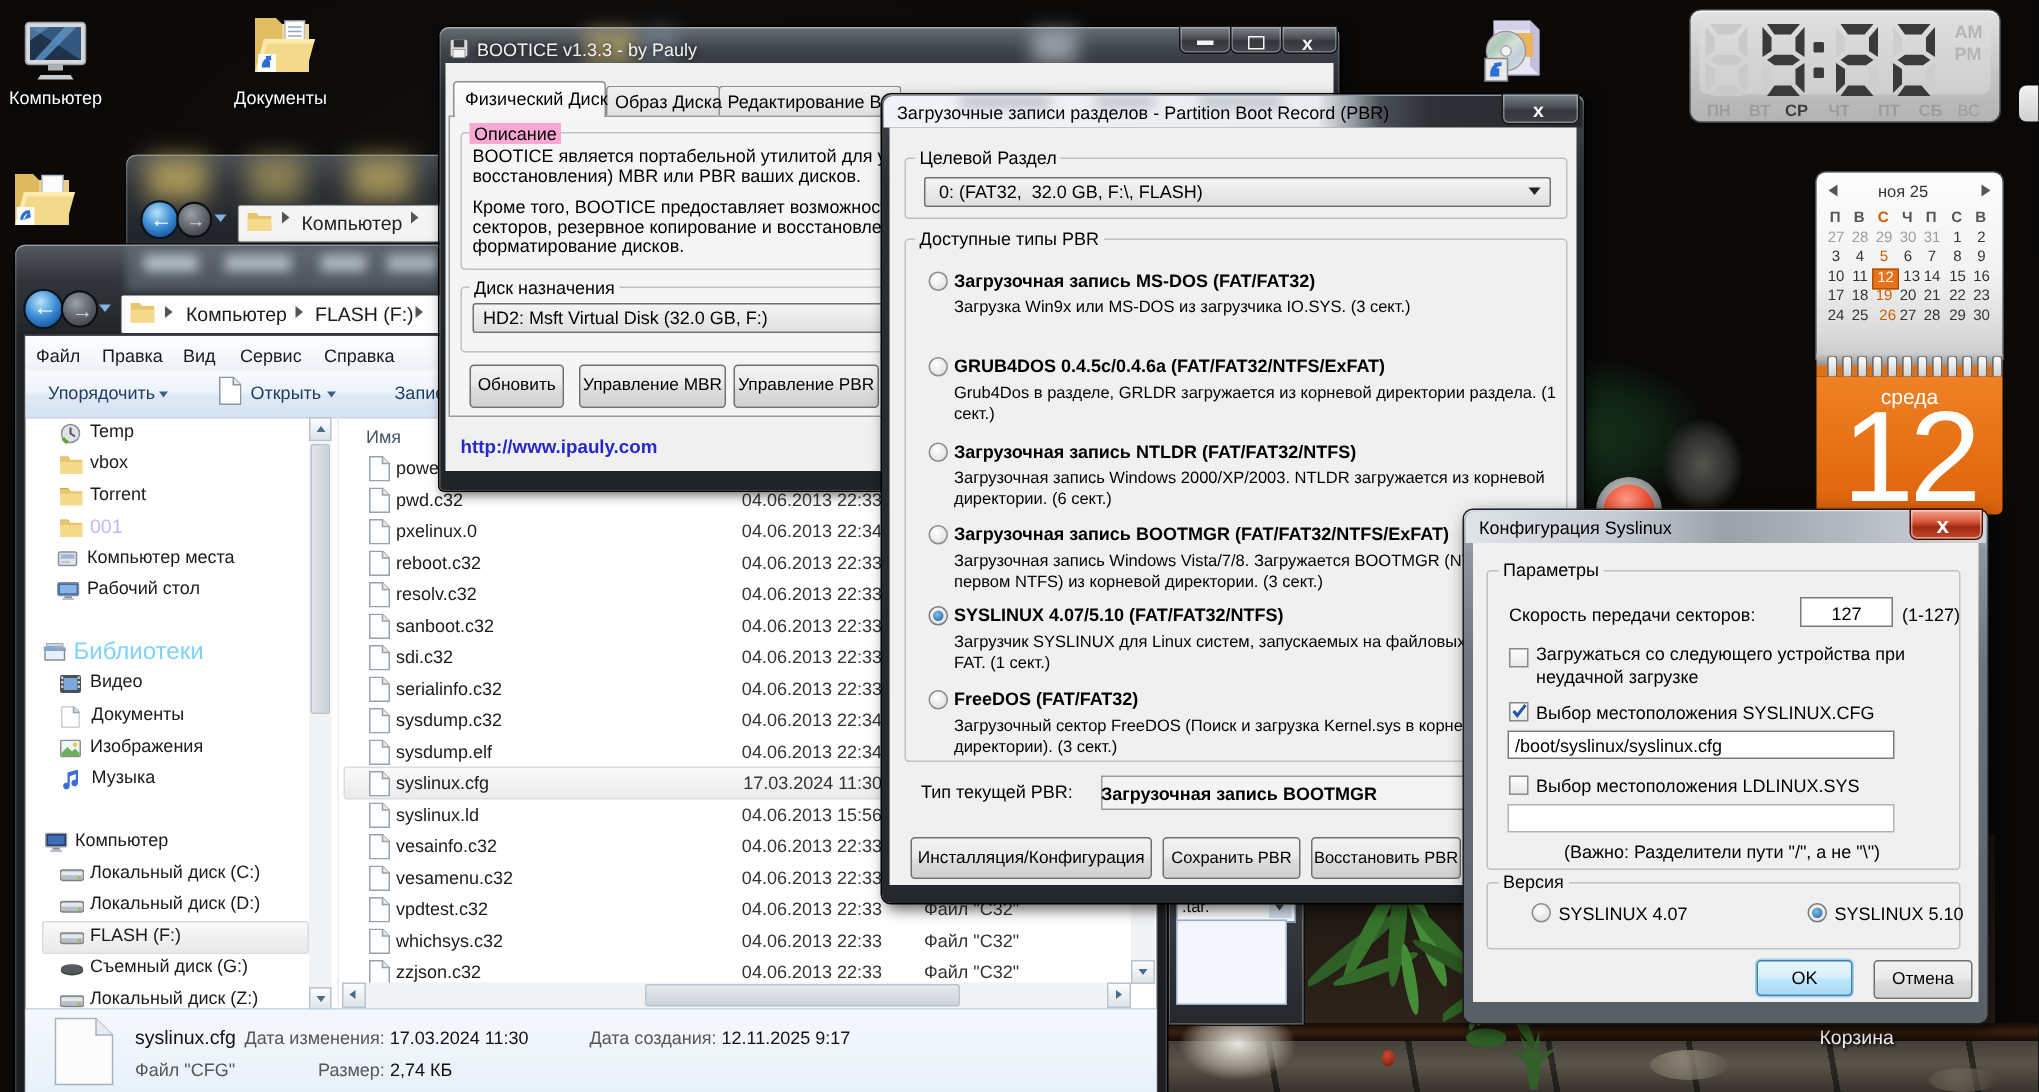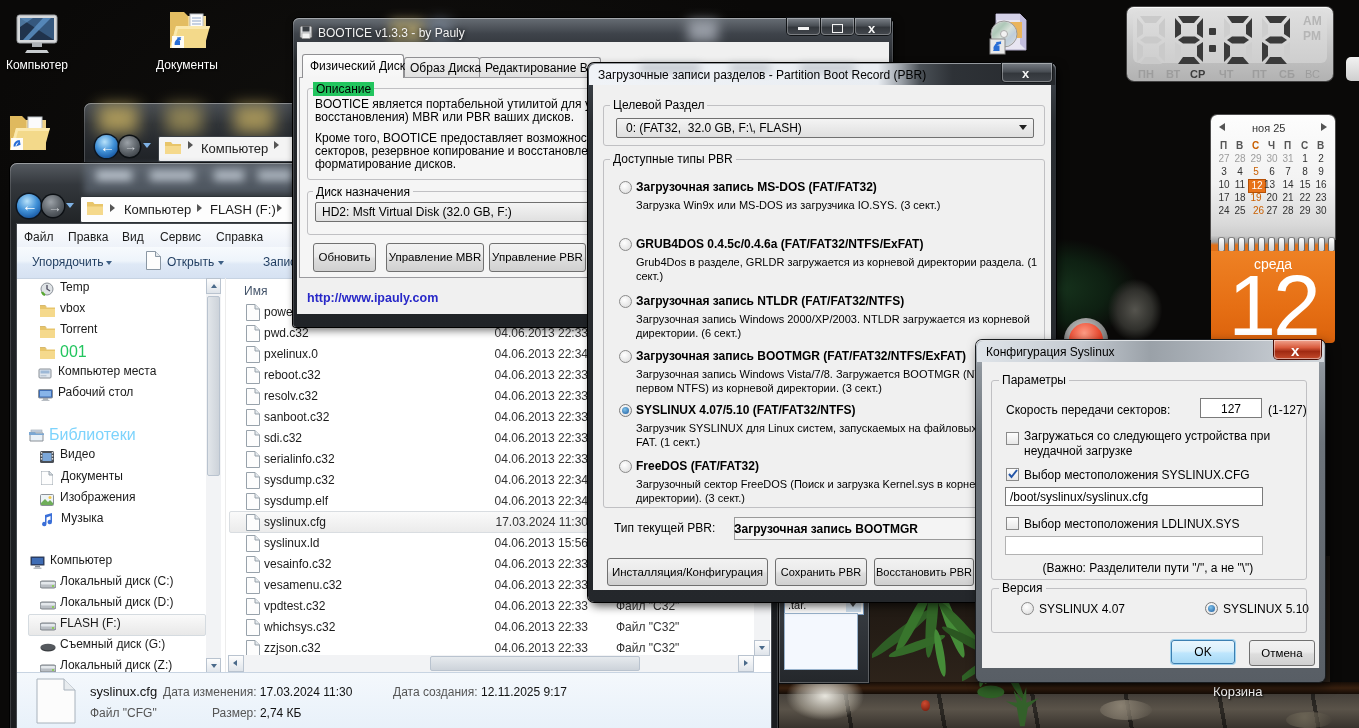--- a/index.html
+++ b/index.html
@@ -180,21 +180,21 @@
 <div style="position:absolute;left:1216px;top:166px;width:16px;text-align:center;font-size:10px;color:#333">3</div>
 <div style="position:absolute;left:1232px;top:166px;width:16px;text-align:center;font-size:10px;color:#333">4</div>
 <div style="position:absolute;left:1248px;top:166px;width:16px;text-align:center;font-size:10px;color:#c95f00">5</div>
 <div style="position:absolute;left:1264px;top:166px;width:16px;text-align:center;font-size:10px;color:#333">6</div>
 <div style="position:absolute;left:1280px;top:166px;width:16px;text-align:center;font-size:10px;color:#333">7</div>
 <div style="position:absolute;left:1297px;top:166px;width:16px;text-align:center;font-size:10px;color:#333">8</div>
 <div style="position:absolute;left:1313px;top:166px;width:16px;text-align:center;font-size:10px;color:#333">9</div>
 <div style="position:absolute;left:1216px;top:179px;width:16px;text-align:center;font-size:10px;color:#333">10</div>
 <div style="position:absolute;left:1232px;top:179px;width:16px;text-align:center;font-size:10px;color:#333">11</div>
 <div style="position:absolute;left:1248px;top:179px;width:16px;height:12px;background:#e8731a;border:1px solid #b55006;color:#fff;font-size:10px;text-align:center;line-height:12px">12</div>
-<div style="position:absolute;left:1264px;top:179px;width:16px;text-align:left;font-size:10px;color:#333">13</div>
+<div style="position:absolute;left:1264px;top:179px;width:16px;text-align:right;font-size:10px;color:#333">13</div>
 <div style="position:absolute;left:1280px;top:179px;width:16px;text-align:center;font-size:10px;color:#333">14</div>
 <div style="position:absolute;left:1297px;top:179px;width:16px;text-align:center;font-size:10px;color:#333">15</div>
 <div style="position:absolute;left:1313px;top:179px;width:16px;text-align:center;font-size:10px;color:#333">16</div>
 <div style="position:absolute;left:1216px;top:192px;width:16px;text-align:center;font-size:10px;color:#333">17</div>
 <div style="position:absolute;left:1232px;top:192px;width:16px;text-align:center;font-size:10px;color:#333">18</div>
 <div style="position:absolute;left:1248px;top:192px;width:16px;text-align:center;font-size:10px;color:#c95f00">19</div>
 <div style="position:absolute;left:1264px;top:192px;width:16px;text-align:center;font-size:10px;color:#333">20</div>
 <div style="position:absolute;left:1280px;top:192px;width:16px;text-align:center;font-size:10px;color:#333">21</div>
 <div style="position:absolute;left:1297px;top:192px;width:16px;text-align:center;font-size:10px;color:#333">22</div>
 <div style="position:absolute;left:1313px;top:192px;width:16px;text-align:center;font-size:10px;color:#333">23</div>
@@ -304,21 +304,21 @@
       <path d="M0 2 L5 2 L6.5 3.5 L15 3.5 L15 13 L0 13 Z" fill="#e8c56a"></path>
       <path d="M0 5 L15 5 L15 13 L0 13 Z" fill="#f5d98c"></path>
       <path d="M0 2 L5 2 L6.5 3.5 L6.5 2.7 L5.3 1.3 L0 1.3Z" fill="#caa23f"></path>
     </svg></div>
 <div style="position:absolute;left:60px;top:322px;font-size:12px;color:#1a1a1a;white-space:nowrap">Torrent</div>
 <div style="position:absolute;left:40px;top:345px"><svg width="15" height="13" viewBox="0 0 15 13">
       <path d="M0 2 L5 2 L6.5 3.5 L15 3.5 L15 13 L0 13 Z" fill="#e8c56a"></path>
       <path d="M0 5 L15 5 L15 13 L0 13 Z" fill="#f5d98c"></path>
       <path d="M0 2 L5 2 L6.5 3.5 L6.5 2.7 L5.3 1.3 L0 1.3Z" fill="#caa23f"></path>
     </svg></div>
-<div style="position:absolute;left:60px;top:343px;font-size:16px;color:#22c55e;white-space:nowrap">001</div>
+<div style="position:absolute;left:60px;top:343px;font-size:13px;color:#c4b5fd;white-space:nowrap">001</div>
 <div style="position:absolute;left:38px;top:366px"><svg width="14" height="13" viewBox="0 0 14 13">
       <rect x="1" y="2" width="12" height="9" rx="1" fill="#dfe6ee" stroke="#8a9097"></rect>
       <rect x="2.5" y="3.5" width="9" height="3" fill="#9db8d6"></rect>
       <rect x="2.5" y="8" width="6" height="1.4" fill="#b9c6d4"></rect>
     </svg></div>
 <div style="position:absolute;left:58px;top:364px;font-size:12px;color:#1a1a1a;white-space:nowrap">Компьютер места</div>
 <div style="position:absolute;left:38px;top:387px"><svg width="15" height="12" viewBox="0 0 15 12">
       <rect x="0.5" y="0.5" width="14" height="8.5" rx="1" fill="#3f6db5" stroke="#8a9097"></rect>
       <rect x="2" y="2" width="11" height="5.5" fill="#88b4e8"></rect>
       <rect x="5" y="9.5" width="5" height="1.2" fill="#8a9098"></rect>
@@ -560,21 +560,21 @@
 <div class="a" style="left:868px;top:21px;font-size:13px;font-weight:bold;color:#f6f6f6">x</div>
 <div class="a" style="left:297px;top:42px;width:592px;height:272px;background:#f0f0f0"></div>
 <div class="a" style="left:404px;top:57px;width:76px;height:21px;background:linear-gradient(180deg,#f2f2f2,#dfdfdf);border:1px solid #8f8f92;border-bottom:none;border-radius:3px 3px 0 0;box-sizing:border-box"></div>
 <div class="a" style="left:479px;top:57px;width:122px;height:21px;background:linear-gradient(180deg,#f2f2f2,#dfdfdf);border:1px solid #8f8f92;border-bottom:none;border-radius:3px 3px 0 0;box-sizing:border-box"></div>
 <div class="a" style="left:410px;top:61px;font-size:12px;color:#000">Образ Диска</div>
 <div class="a" style="left:485px;top:61px;font-size:12px;color:#000">Редактирование BCD</div>
 <div class="a" style="left:299px;top:77px;width:588px;height:201px;background:#f5f5f5;border:1px solid #9a9a9e;box-sizing:border-box"></div>
 <div class="a" style="left:302px;top:54px;width:102px;height:24px;background:linear-gradient(180deg,#fdfdfd,#f5f5f5);border:1px solid #8f8f92;border-bottom:none;border-radius:3px 3px 0 0;box-sizing:border-box"></div>
 <div class="a" style="left:310px;top:59px;font-size:12px;color:#000">Физический Диск</div>
 <div class="grp" style="left:307px;top:88px;width:573px;height:90px;border-color:#c0c0c3"></div>
-<div class="a" style="left:313px;top:82px;font-size:12px;color:#000;background:#22c55e;padding:0 3px">Описание</div>
+<div class="a" style="left:313px;top:82px;font-size:12px;color:#000;background:#f9a8d4;padding:0 3px">Описание</div>
 <div class="txt" style="left:315px;top:97px">BOOTICE является портабельной утилитой для управления (установки,</div>
 <div class="txt" style="left:315px;top:110px">восстановления) MBR или PBR ваших дисков.</div>
 <div class="txt" style="left:315px;top:131px">Кроме того, BOOTICE предоставляет возможности управления загрузочных</div>
 <div class="txt" style="left:315px;top:144px">секторов,  резервное копирование и восстановление, разбиение на разделы и</div>
 <div class="txt" style="left:315px;top:157px">форматирование дисков.</div>
 <div class="grp" style="left:307px;top:191px;width:573px;height:42px;border-color:#c0c0c3"></div>
 <div class="a" style="left:313px;top:185px;font-size:12px;color:#000;background:#f5f5f5;padding:0 3px">Диск назначения</div>
 <div class="a" style="left:315px;top:202px;width:346px;height:20px;border:1px solid #707070;border-radius:2px;background:linear-gradient(180deg,#f4f4f4,#e0e0e0);box-sizing:border-box"></div>
 <div class="a" style="left:322px;top:205px;font-size:12px;color:#000;white-space:nowrap">HD2: Msft Virtual Disk (32.0 GB, F:)</div>
 <div class="btn" style="left:313px;top:243px;width:61px;height:27px;line-height:27px">Обновить</div>

